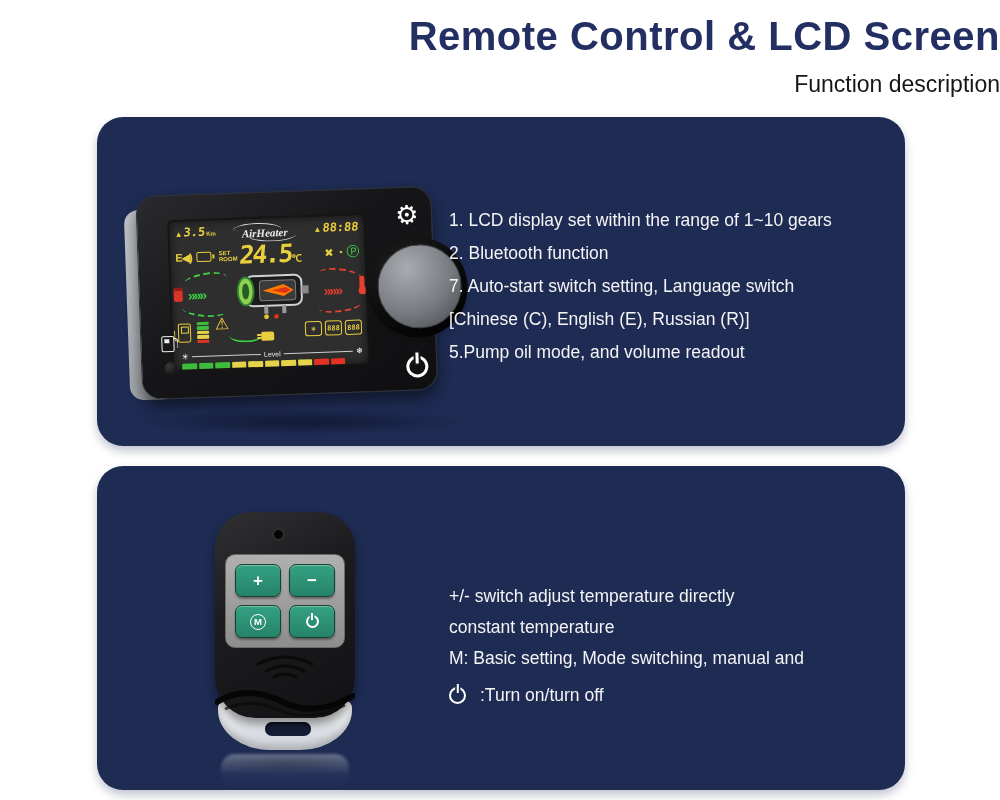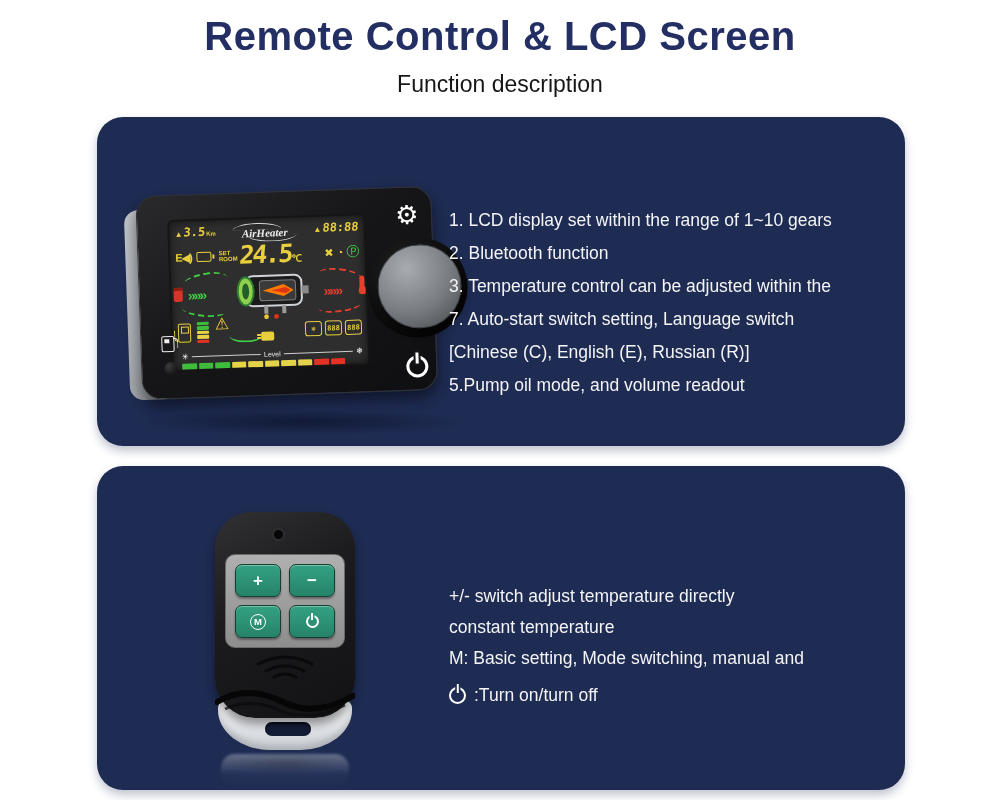--- a/index.html
+++ b/index.html
@@ -1,35 +1,35 @@
 <!DOCTYPE html>
 <html><head>
 <meta charset="utf-8">
 <style>
   * { margin:0; padding:0; box-sizing:border-box; }
   html,body { width:1000px; height:800px; background:#ffffff; font-family:"Liberation Sans", sans-serif; overflow:hidden; }
   .page { position:relative; width:1000px; height:800px; background:#fff; }
 
   
-  .hdr { position:absolute; top:14px; left:0; width:1000px; text-align:center; }
+  .hdr { position:absolute; top:14px; left:0; width:1000px; text-align:right; }
   .hdr h1 { font-size:40px; font-weight:800; color:#232f63; letter-spacing:.5px; }
   .hdr .sub { margin-top:12px; font-size:23px; color:#161616; }
 
   
   .panel { position:absolute; left:97px; width:808px; background:#1e2b52; border-radius:26px;
            box-shadow:0 5px 10px rgba(30,43,82,.28); }
   .panel1 { top:117px; height:329px; }
   .panel2 { top:466px; height:324px; }
 
   .ptext { position:absolute; left:352px; width:445px; color:#f4f4f6; font-size:17.5px;margin-top:21px; }
   .panel1 .ptext { top:66px; }
   .panel1 .ptext div { line-height:33px; }
   .panel2 .ptext { top:94px; }
   .panel2 .ptext div { line-height:31px; }
-  .pwr-row { display:flex; align-items:center; gap:8px; margin-top:6px; }
+  .pwr-row { display:flex; align-items:center; gap:14px; margin-top:6px; }
 
   
   .pwr { position:relative; display:inline-block; border-radius:50%; }
   .pwr .stem { position:absolute; left:50%; transform:translateX(-50%); }
   .pwr-txt { width:17px; height:17px; border:2.4px solid #fff; }
   .pwr-txt .stem { top:-5px; width:2.4px; height:9px; background:#fff; box-shadow:0 0 0 1.6px #1e2b52; }
   .pwr-dev { width:22px; height:22px; border:3px solid #fff; }
   .pwr-dev .stem { top:-6px; width:3px; height:11px; background:#fff; box-shadow:0 0 0 2px #161618; }
   .pwr-btn { width:13px; height:13px; border:2px solid #fff; }
   .pwr-btn .stem { top:-4px; width:2px; height:7px; background:#fff; box-shadow:0 0 0 1.4px #2f9478; }
@@ -271,21 +271,20 @@
         <span class="knob"></span>
         <span class="pwr pwr-dev dev-power">
             <span class="stem"></span>
           </span>
       </div>
     </div>
 
     <div class="ptext">
       <div>1. LCD display set within the range of 1~10 gears</div>
       <div>2. Bluetooth function</div>
-      <div>3. Temperature control can be adjusted within the</div>
       <div>7. Auto-start switch setting,  Language switch</div>
       <div>[Chinese (C), English (E), Russian (R)]</div>
       <div>5.Pump oil mode,  and volume readout</div>
     </div>
   </section>
 
   <section class="panel panel2">
 
     <div class="remwrap">
       <div class="rem-shadow"></div>

